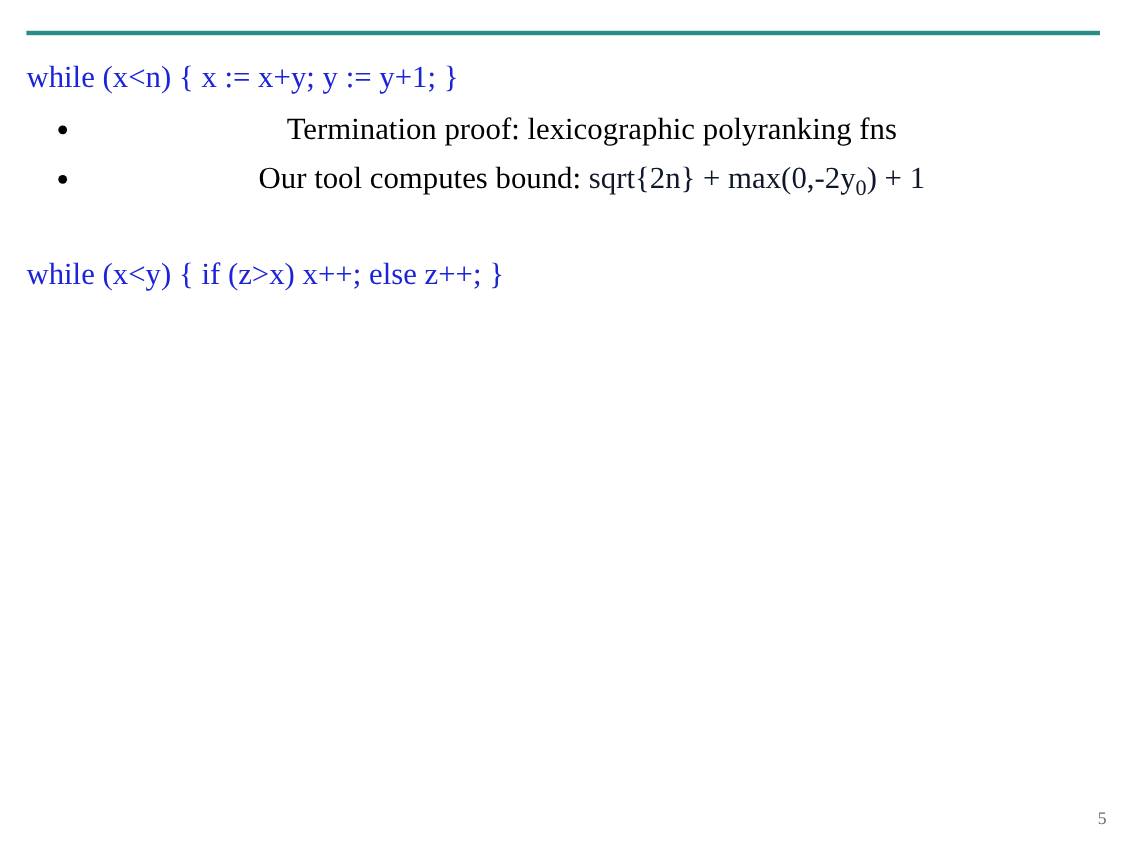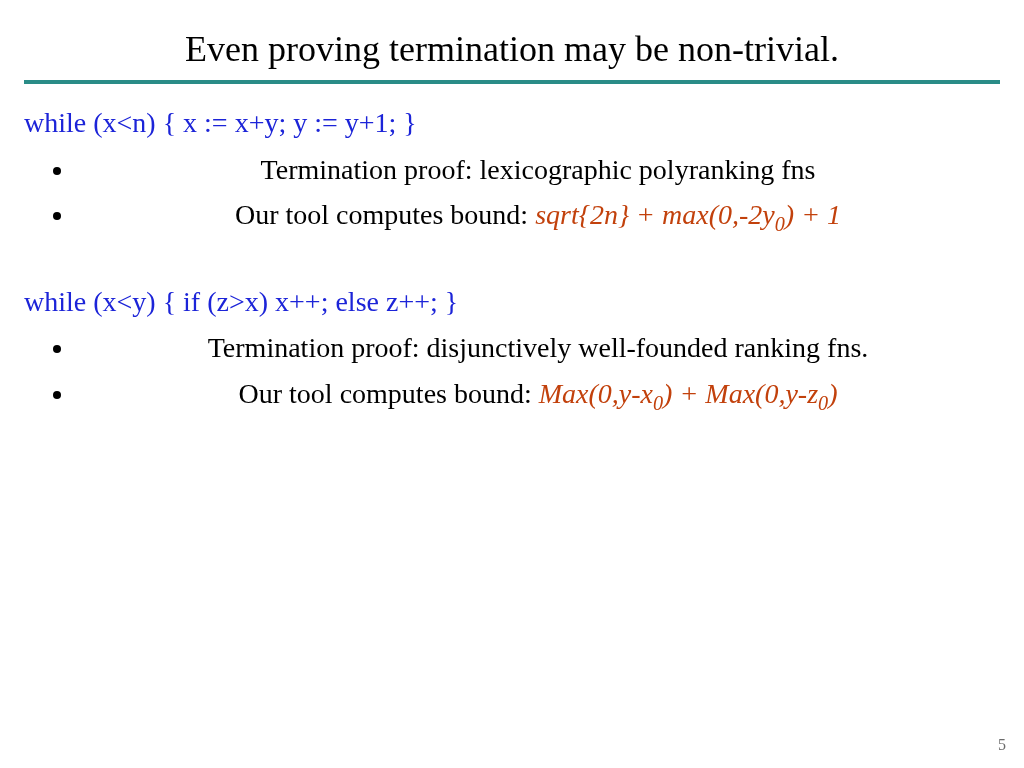--- a/index.html
+++ b/index.html
@@ -41,55 +41,47 @@
     margin: 0 0 46px 0;
     padding-left: 52px;
     font-size: 28px;
     line-height: 1.55;
     text-align: center;
   }
   .bullets li {
     margin-bottom: 2px;
   }
   .red {
-    color: #c2410c;
-    font-style: italic;
+    color: #0f172a;
   }
   sub {
     font-size: 0.72em;
     vertical-align: sub;
     line-height: 0;
   }
   .pagenum {
     position: absolute;
     right: 18px;
     bottom: 14px;
     font-size: 16px;
     color: #6b6b6b;
     font-family: "Comic Sans MS", "Comic Sans", cursive;
   }
 </style>
 </head>
 <body>
 
 <div class="slide">
 
-  <h1 class="title">Even proving termination may be non-trivial.</h1>
   <hr class="rule">
 
   <div class="code">while (x&lt;n) { x := x+y; y := y+1; }</div>
   <ul class="bullets">
     <li>Termination proof: lexicographic polyranking fns</li>
     <li>
       <span>Our tool computes bound: </span><span class="red"><span>sqrt{2n} + max(0,-2y</span><sub>0</sub><span>) + 1</span></span>
     </li>
   </ul>
 
   <div class="code">while (x&lt;y) { if (z&gt;x) x++;  else z++; }</div>
-  <ul class="bullets">
-    <li>Termination proof: disjunctively well-founded ranking fns.</li>
-    <li>
-      <span>Our tool computes bound: </span><span class="red"><span>Max(0,y-x</span><sub>0</sub><span>) + Max(0,y-z</span><sub>0</sub><span>)</span></span>
-    </li>
-  </ul>
 
   <div class="pagenum">5</div>
 </div>
 
 </body></html>

